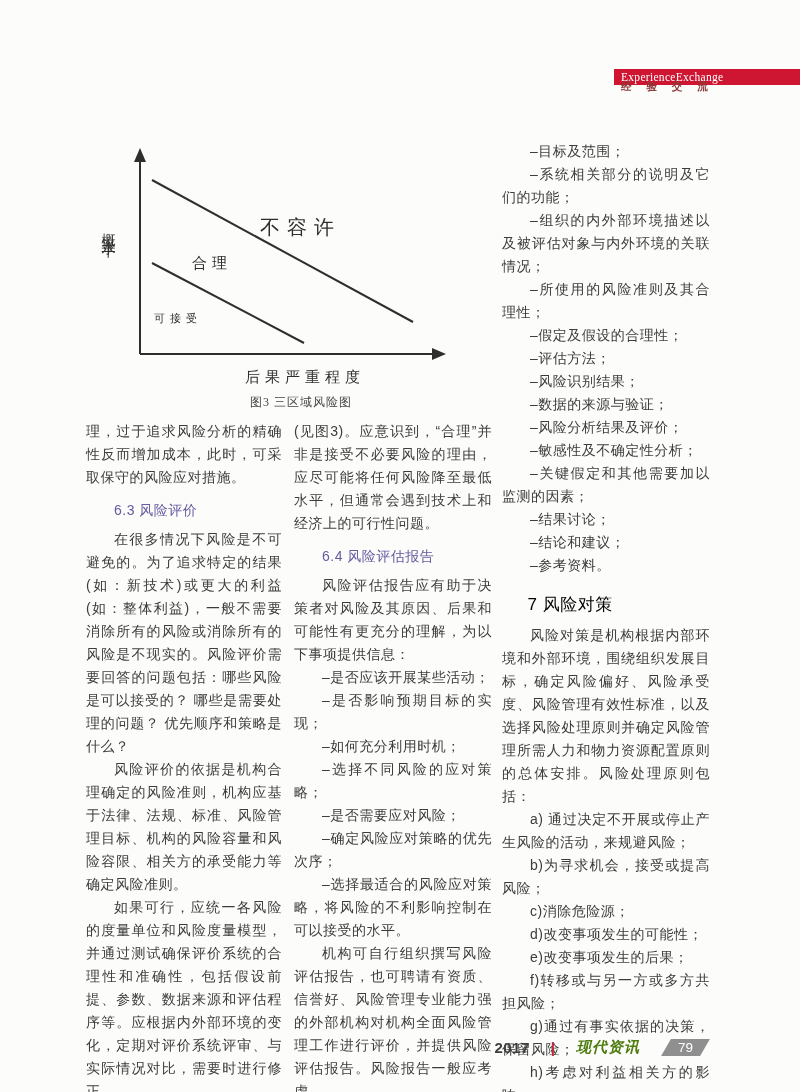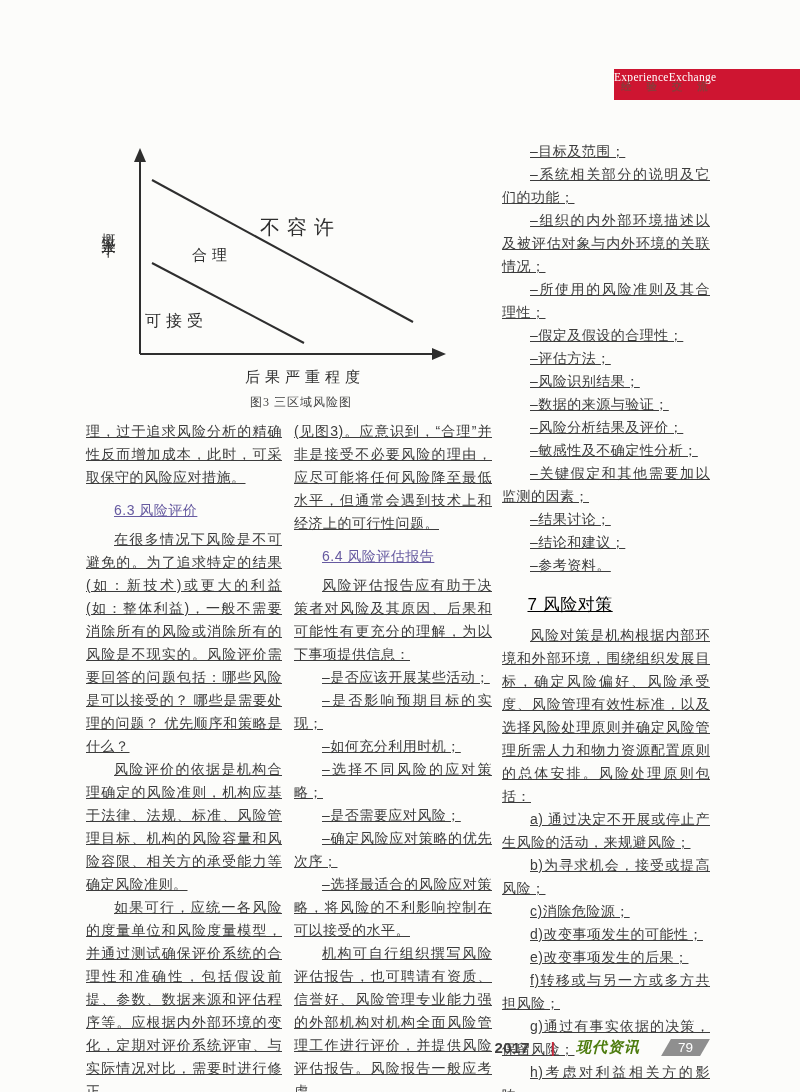--- a/index.html
+++ b/index.html
@@ -4,47 +4,47 @@
 <style>
   html,body { margin:0; padding:0; background:#e8e8e6; }
   .page {
     position:relative; width:800px; height:1092px; margin:0 auto;
     background:#fcfcfa; overflow:hidden; color:#3c3c3c;
     font-family:"Liberation Sans", sans-serif;
   }
 
   
   .banner {
-    position:absolute; left:614px; top:69px; width:186px; height:31px;
+    position:absolute; left:614px; top:69px; width:186px; height:16px;
     background:#ce1531; color:#ffffff; font-family:"Liberation Serif", serif;
-    font-size:11.5px; line-height:16px; padding-left:0; box-sizing:border-box;
+    font-size:11.5px; line-height:16px; padding-left:7px; box-sizing:border-box;
     letter-spacing:0.3px;
   }
   .banner-sub {
     position:absolute; left:621px; top:80px; color:#8d3a3a;
     font-size:10.5px; font-weight:bold; letter-spacing:6px;
   }
 
   
   .figure { position:absolute; left:90px; top:142px; width:375px; height:275px; }
   .figure svg { position:absolute; left:0; top:0; }
   .fig-label { position:absolute; white-space:nowrap; color:#2e2e2e; }
   .ylabel { left:10px; top:80px; writing-mode:vertical-rl; font-size:14px; letter-spacing:4px; }
   .zone-unacceptable { left:170px; top:72px; font-size:20px; letter-spacing:7px; }
-  .zone-reasonable  { left:102px; top:104px; font-size:15px; letter-spacing:5px; }
-  .zone-acceptable  { left:55px;  top:169px; font-size:16px; letter-spacing:5px; }
+  .zone-reasonable  { left:102px; top:112px; font-size:15px; letter-spacing:5px; }
+  .zone-acceptable  { left:64px;  top:169px; font-size:11px; letter-spacing:5px; }
   .xlabel { left:155px; top:226px; font-size:15px; letter-spacing:5px; font-weight:normal; }
   .fig-caption { left:160px; top:252px; font-size:12px; font-family:"Liberation Serif", serif; color:#444; letter-spacing:1px; }
 
   
   .col { position:absolute; text-align:justify; }
   .col1 { left:86px;  top:420px; width:196px; }
   .col2 { left:294px; top:420px; width:198px; }
   .col3 { left:502px; top:140px; width:208px; }
-  .blk { margin:0; font-size:14px; line-height:23px; letter-spacing:0.5px;text-decoration:underline; }
+  .blk { margin:0; font-size:14px; line-height:23px; letter-spacing:0.5px; }
   .cont { text-indent:0; }
   .para { text-indent:2em; }
   .list { text-indent:2em; }
   .h2 { text-indent:2em; color:#665aa0; font-size:14px; margin:10px 0 6px; font-weight:normal; }
   .h1 { text-indent:1.5em; color:#000000; font-size:17px; margin:16px 0 8px; font-weight:normal; }
 
   
   .footer {
     position:absolute; left:0; top:1038px; width:705px;
     display:flex; justify-content:flex-end; align-items:center; gap:20px;

